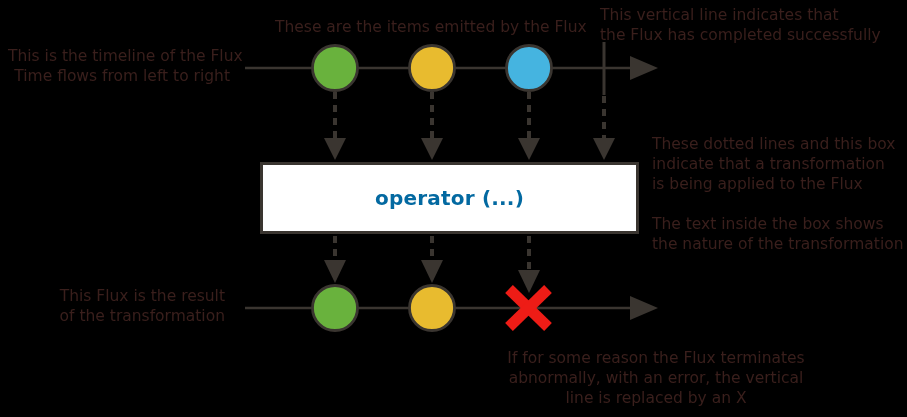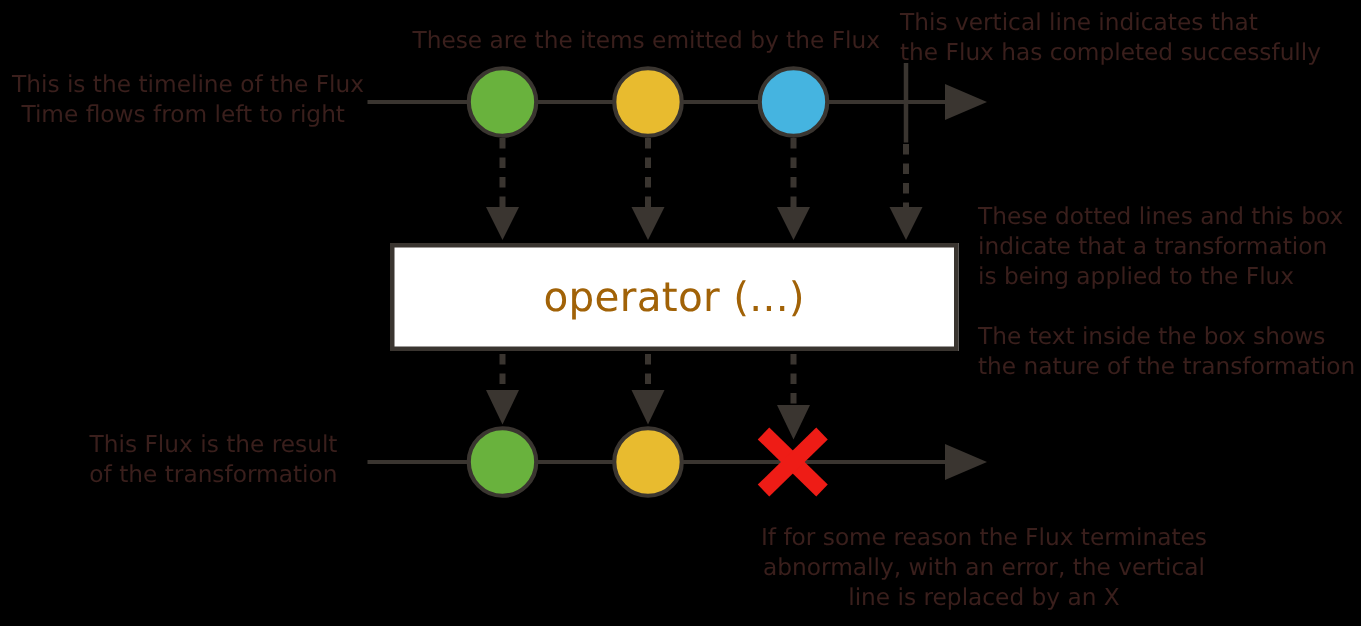--- a/index.html
+++ b/index.html
@@ -44,23 +44,23 @@
     width: 379px;
     height: 72px;
     background: #ffffff;
     border: 3px solid #3a3530;
     box-sizing: border-box;
     display: flex;
     align-items: center;
     justify-content: center;
   }
   .op-box-label {
-    color: #a16207;
-    font-size: 27px;
-    font-weight: normal;
+    color: #0369a1;
+    font-size: 20px;
+    font-weight: bold;
     font-family: "DejaVu Sans", "Liberation Sans", sans-serif;
     letter-spacing: 0.2px;
   }
 </style>
 </head>
 <body>
 
 <div id="stage">
 
   <div class="annotation ann-left" style="left: 8px; top: 46px; width: 222px;">This is the timeline of the Flux

